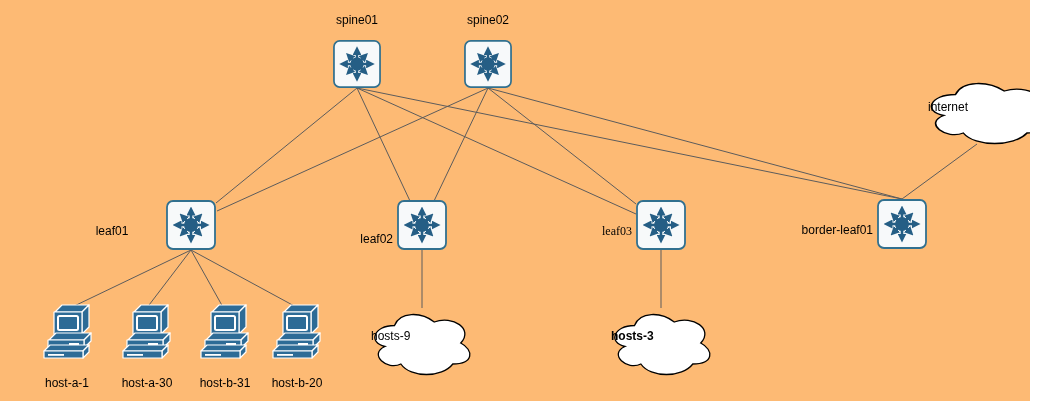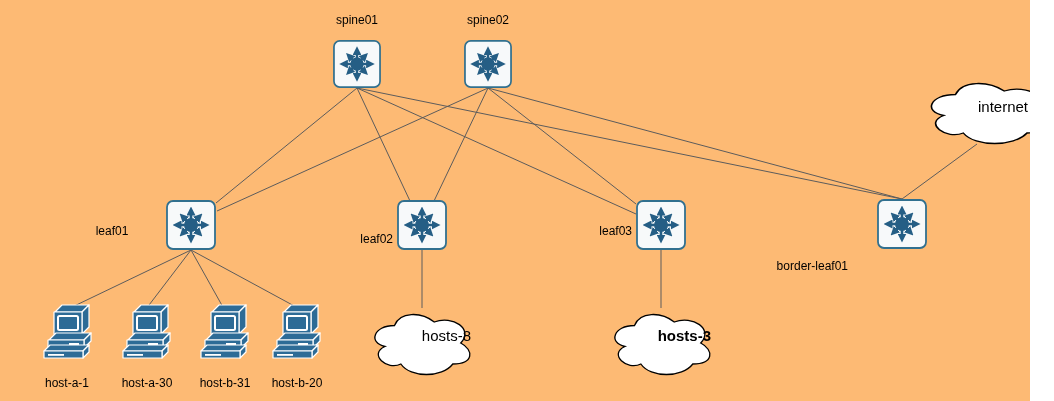--- a/index.html
+++ b/index.html
@@ -31,24 +31,24 @@
     font-size: 12px;
     line-height: 14px;
     color: #000;
     white-space: nowrap;
   }
   .lbl-center { text-align: center; }
   .lbl-right  { text-align: right; }
   .cloud-label {
     position: absolute;
     z-index: 3;
-    font-size: 15px;
+    font-size: 12px;
     line-height: 14px;
     color: #000;
-    text-align: right;
+    text-align: left;
   }
 </style>
 </head>
 <body>
 
 <div class="canvas">
 
   <svg width="0" height="0" style="position:absolute" aria-hidden="true">
     <defs>
       <marker id="arrowhead" markerUnits="userSpaceOnUse" markerWidth="9" markerHeight="9" viewBox="0 0 9 9" refX="3.5" refY="4.5" orient="auto">
@@ -135,28 +135,28 @@
         <use href="#sym-switch"></use>
       </svg>
   </div>
   <div class="nlabel lbl-right" style="left:293px; top:224px; width:100px;margin-top:8px;">leaf02</div>
 
   <div class="node" style="left:636px; top:200px;">
     <svg width="50" height="50">
         <use href="#sym-switch"></use>
       </svg>
   </div>
-  <div class="nlabel lbl-right" style="left:532px; top:224px; width:100px;">leaf03</div>
+  <div class="nlabel lbl-right" style="left:532px; top:224px; width:100px;font-family:Liberation Serif, serif;">leaf03</div>
 
   <div class="node" style="left:877px; top:199px;">
     <svg width="50" height="50">
         <use href="#sym-switch"></use>
       </svg>
   </div>
-  <div class="nlabel lbl-right" style="left:728px; top:223px; width:120px;margin-top:36px;">border-leaf01</div>
+  <div class="nlabel lbl-right" style="left:753px; top:223px; width:120px;">border-leaf01</div>
 
   <div class="node" style="left:39px; top:304px;">
     <svg width="58" height="64">
         <use href="#sym-pc"></use>
       </svg>
   </div>
   <div class="nlabel lbl-center" style="left:27px; top:376px; width:80px;">host-a-1</div>
 
   <div class="node" style="left:118px; top:304px;">
     <svg width="58" height="64">
@@ -177,21 +177,21 @@
         <use href="#sym-pc"></use>
       </svg>
   </div>
   <div class="nlabel lbl-center" style="left:257px; top:376px; width:80px;">host-b-20</div>
 
   <div class="node" style="left:368px; top:308px;">
     <svg width="106" height="70" viewBox="0 0 105 70" preserveAspectRatio="none">
         <use href="#cloud-path"></use>
       </svg>
   </div>
-  <div class="cloud-label" style="left:371px; top:329px; width:100px;">hosts-8</div>
+  <div class="cloud-label" style="left:371px; top:329px; width:100px;">hosts-9</div>
 
   <div class="node" style="left:608px; top:308px;">
     <svg width="106" height="70" viewBox="0 0 105 70" preserveAspectRatio="none">
         <use href="#cloud-path"></use>
       </svg>
   </div>
   <div class="cloud-label" style="left:611px; top:329px; width:100px;font-weight:bold;">hosts-3</div>
 
   <div class="node" style="left:923px; top:77px;">
     <svg width="130" height="70" viewBox="0 0 105 70" preserveAspectRatio="none">

